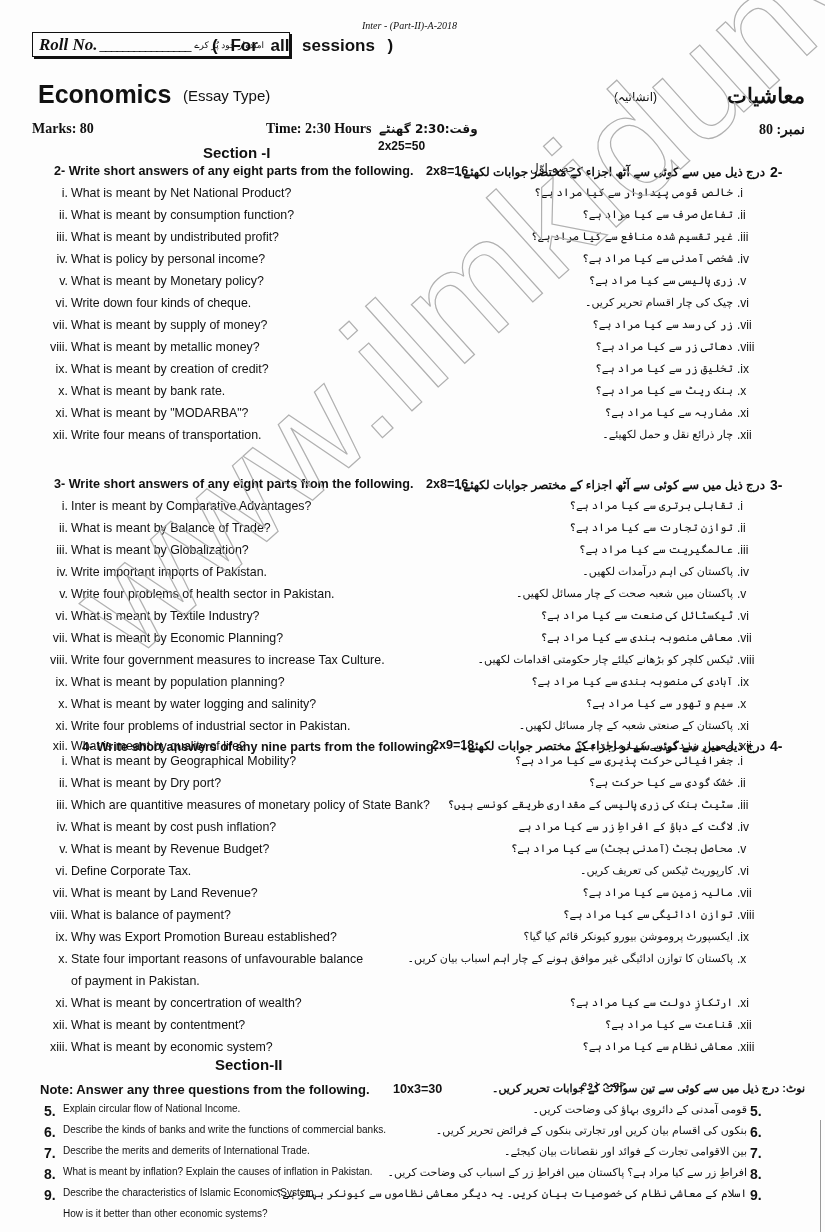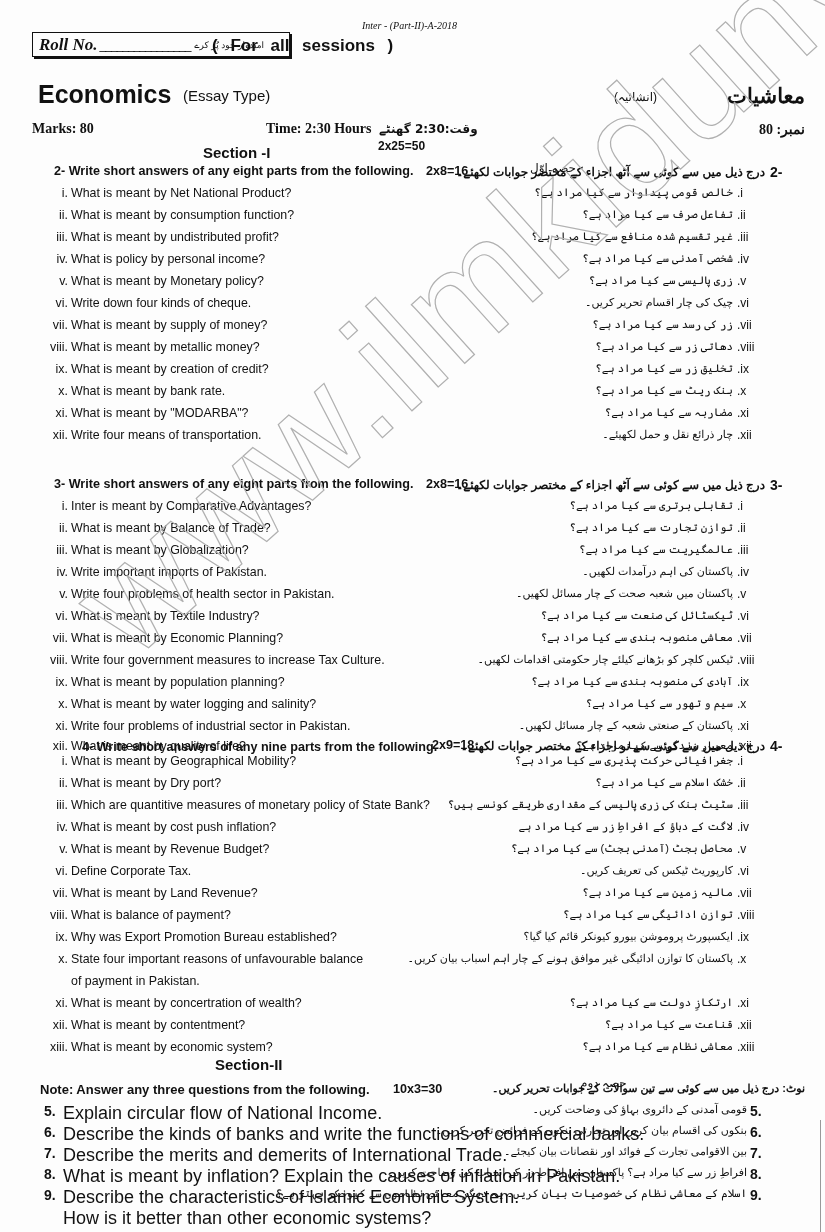--- a/index.html
+++ b/index.html
@@ -46,21 +46,21 @@
   .item .txt { position: absolute; left: 71px; font-size: 12.4px; white-space: nowrap; }
   .item .ur { position: absolute; right: 92px; font-size: 11px; direction: rtl; white-space: nowrap; }
   .item .ur-num { position: absolute; left: 737px; font-size: 12px; }
 
   .note { position: absolute; left: 40px; top: 1082px; font-weight: bold; font-size: 13px; white-space: nowrap; }
   .note-marks { position: absolute; left: 393px; top: 1082px; font-weight: bold; font-size: 12.6px; }
   .note-urdu { position: absolute; right: 20px; top: 1082px; font-weight: bold; font-size: 11px; direction: rtl; white-space: nowrap; }
 
   .lq { position: absolute; left: 0; width: 825px; height: 22px; }
   .lq .n { position: absolute; left: 44px; font-weight: bold; font-size: 14px; }
-  .lq .t { position: absolute; left: 63px; font-size: 18px; white-space: nowrap; }
+  .lq .t { position: absolute; left: 63px; font-size: 10px; white-space: nowrap; }
   .lq .un { position: absolute; left: 750px; font-weight: bold; font-size: 14px; }
   .lq .ut { position: absolute; right: 78px; font-size: 11px; direction: rtl; white-space: nowrap; }
 
   .right-border { position: absolute; right: 4px; top: 1120px; width: 1px; height: 112px; background: #999; }
 </style>
 </head>
 <body>
 
 <div class="page">
 
@@ -268,21 +268,21 @@
   <div id="q4parts">
       <div class="item" style="top: 754px;">
         <span class="num">i.</span>
         <span class="txt">What is meant by Geographical Mobility?</span>
         <span class="ur">جغرافیائی حرکت پذیری سے کیا مراد ہے؟</span>
         <span class="ur-num">.i</span>
       </div>
       <div class="item" style="top: 776px;">
         <span class="num">ii.</span>
         <span class="txt">What is meant by Dry port?</span>
-        <span class="ur">خشک اسلام سے کیا مراد ہے؟</span>
+        <span class="ur">خشک گودی سے کیا حرکت ہے؟</span>
         <span class="ur-num">.ii</span>
       </div>
       <div class="item" style="top: 798px;">
         <span class="num">iii.</span>
         <span class="txt">Which are quantitive measures of monetary policy of State Bank?</span>
         <span class="ur">سٹیٹ بنک کی زری پالیسی کے مقداری طریقے کونسے ہیں؟</span>
         <span class="ur-num">.iii</span>
       </div>
       <div class="item" style="top: 820px;">
         <span class="num">iv.</span>

